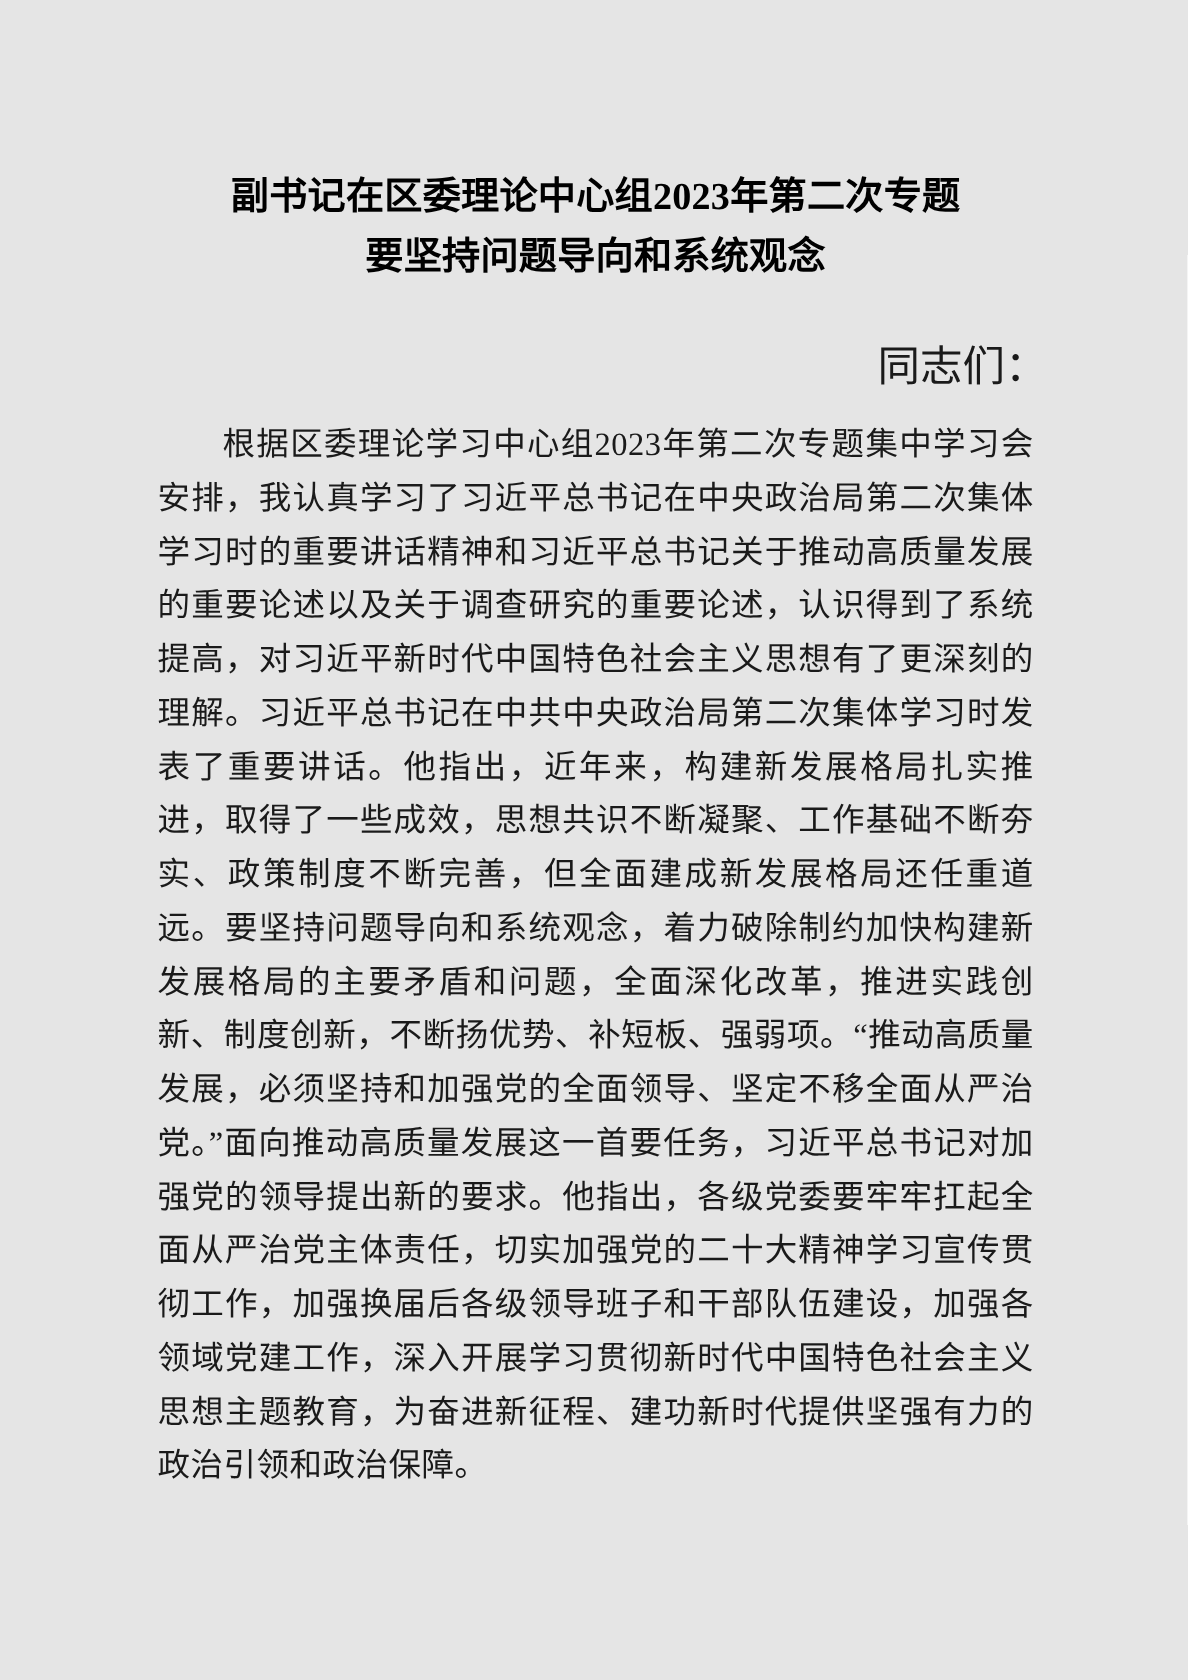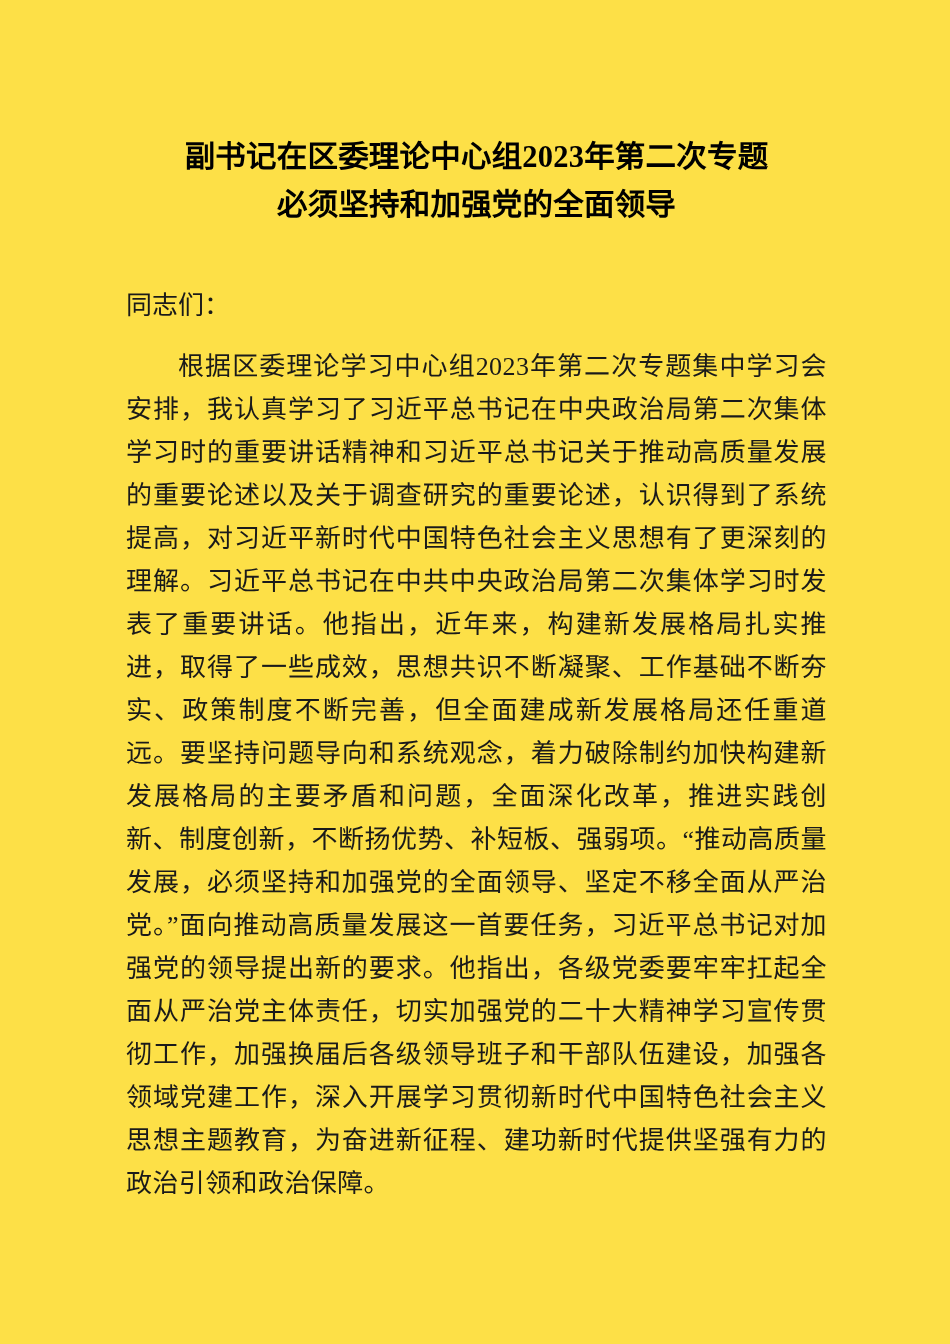--- a/index.html
+++ b/index.html
@@ -7,21 +7,21 @@
     margin: 0;
     padding: 0;
     background: #ffffff;
   }
 
   .page {
     position: relative;
     width: 950px;
     height: 1344px;
     margin: 0 auto;
-    background: #fde047;
+    background: #e5e5e5;
     overflow: hidden;
     box-sizing: border-box;
   }
 
   .doc-body {
     position: absolute;
     left: 113px;
     top: 0;
     width: 727px;   
   }
@@ -40,27 +40,27 @@
     -webkit-font-smoothing: none;
   }
 
   .doc-title .title-line {
     display: block;
     white-space: nowrap;
   }
 
   
   .salutation {
-    margin: 13px;
+    margin: 2px;
     padding-top: 42px;
     font-family: "Liberation Serif", "DejaVu Serif", serif;
-    font-size: 26px;
+    font-size: 34px;
     line-height: 43px;
     color: #1a1a1a;
-    text-align: left;
+    text-align: right;
   }
 
   .para {
     margin: 13px;
     padding-top: 5px;
     font-family: "Liberation Serif", "DejaVu Serif", serif;
     font-size: 26px;
     line-height: 43px;
     color: #1a1a1a;
     text-align: justify;
@@ -71,21 +71,21 @@
 </style>
 </head>
 <body>
 
 <div class="page">
 
   <div class="doc-body">
 
     <h1 class="doc-title">
       <span class="title-line">副书记在区委理论中心组2023年第二次专题</span>
-      <span class="title-line">必须坚持和加强党的全面领导</span>
+      <span class="title-line">要坚持问题导向和系统观念</span>
     </h1>
 
     <p class="salutation">同志们：</p>
 
     <p class="para">根据区委理论学习中心组2023年第二次专题集中学习会安排，我认真学习了习近平总书记在中央政治局第二次集体学习时的重要讲话精神和习近平总书记关于推动高质量发展的重要论述以及关于调查研究的重要论述，认识得到了系统提高，对习近平新时代中国特色社会主义思想有了更深刻的理解。习近平总书记在中共中央政治局第二次集体学习时发表了重要讲话。他指出，近年来，构建新发展格局扎实推进，取得了一些成效，思想共识不断凝聚、工作基础不断夯实、政策制度不断完善，但全面建成新发展格局还任重道远。要坚持问题导向和系统观念，着力破除制约加快构建新发展格局的主要矛盾和问题，全面深化改革，推进实践创新、制度创新，不断扬优势、补短板、强弱项。“推动高质量发展，必须坚持和加强党的全面领导、坚定不移全面从严治党。”面向推动高质量发展这一首要任务，习近平总书记对加强党的领导提出新的要求。他指出，各级党委要牢牢扛起全面从严治党主体责任，切实加强党的二十大精神学习宣传贯彻工作，加强换届后各级领导班子和干部队伍建设，加强各领域党建工作，深入开展学习贯彻新时代中国特色社会主义思想主题教育，为奋进新征程、建功新时代提供坚强有力的政治引领和政治保障。</p>
 
   </div>
 
 </div>
 

